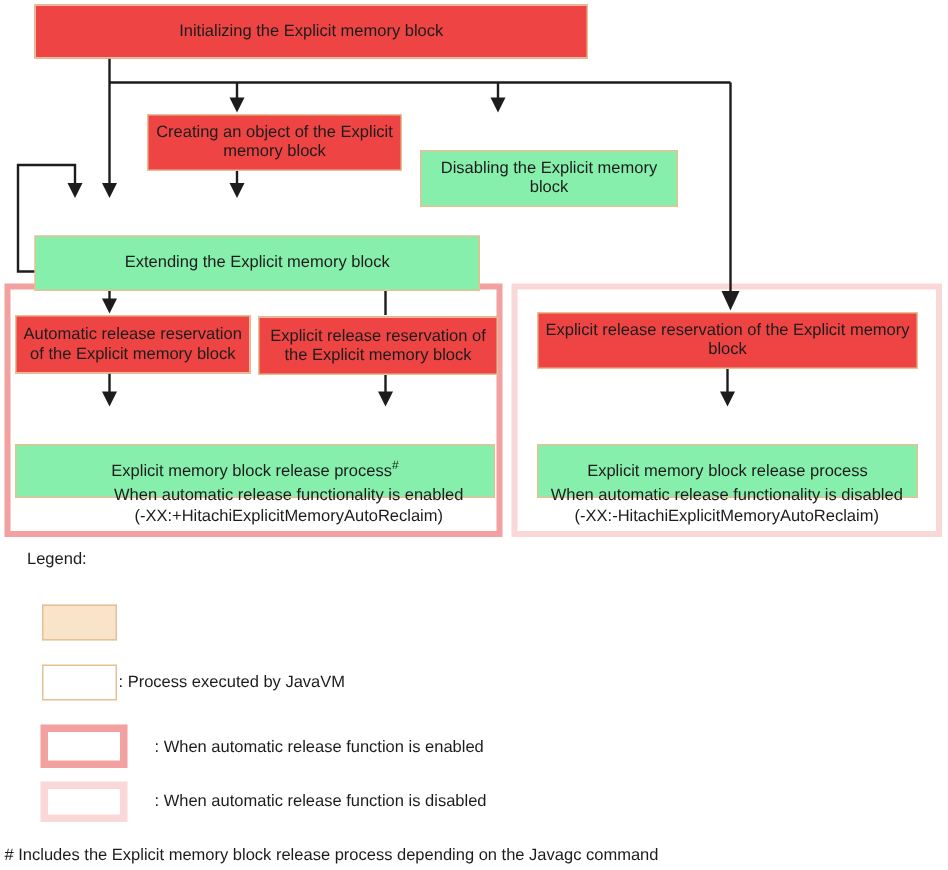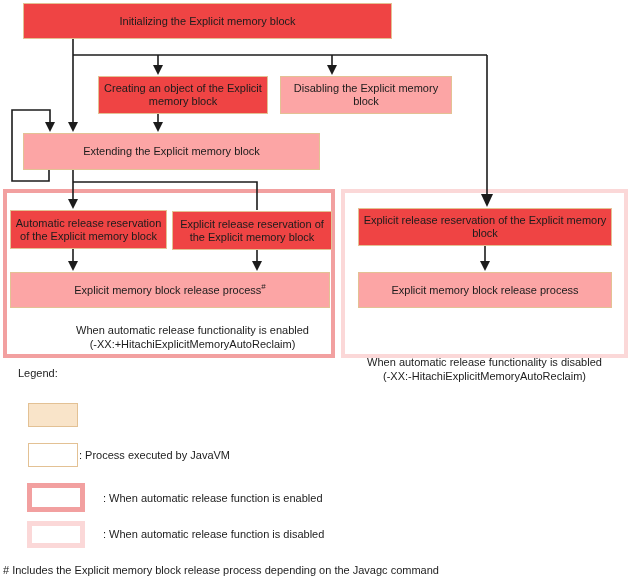--- a/index.html
+++ b/index.html
@@ -18,21 +18,21 @@
     border: 1px solid #e3c194;
     display: flex;
     align-items: center;
     justify-content: center;
     text-align: center;
     font-size: 11px;
     line-height: 13px;
     z-index: 3;
   }
   .tan   { background: #ef4444; }
-  .white { background: #fca5a5; }
+  .white { background: #86efac; margin-top: 24px; }
   .pink-container {
     position: absolute;
     box-sizing: border-box;
     background: #ffffff;
     z-index: 1;
   }
   .pink-enabled  { border: 4px solid #f2a0a0; }
   .pink-disabled { border: 4px solid #fbd8d8; }
   #connectors {
     position: absolute;
@@ -130,21 +130,21 @@
   </div>
 
   <div class="box white" style="left:358px; top:272px; width:254px; height:36px;">
     <span>Explicit memory block release process</span>
   </div>
 
   <div class="caption" style="left:45px; top:323px; width:295px;">
     <div>When automatic release functionality is enabled</div>
     <div>(-XX:+HitachiExplicitMemoryAutoReclaim)</div>
   </div>
-  <div class="caption" style="left:341px; top:323px; width:287px;margin-top:32px;">
+  <div class="caption" style="left:341px; top:323px; width:287px;">
     <div>When automatic release functionality is disabled</div>
     <div>(-XX:-HitachiExplicitMemoryAutoReclaim)</div>
   </div>
 
   <div class="legend-text" style="left:18px; top:366px;">Legend:</div>
 
   <div class="swatch" style="left:28px; top:403px; width:50px; height:24px; background:#f9e4c9; border:1px solid #e3c194;"></div>
 
   <div class="swatch" style="left:28px; top:443px; width:50px; height:24px; background:#ffffff; border:1px solid #e3c194;"></div>
   <div class="legend-text" style="left:79px; top:448px;">: Process executed by JavaVM</div>

